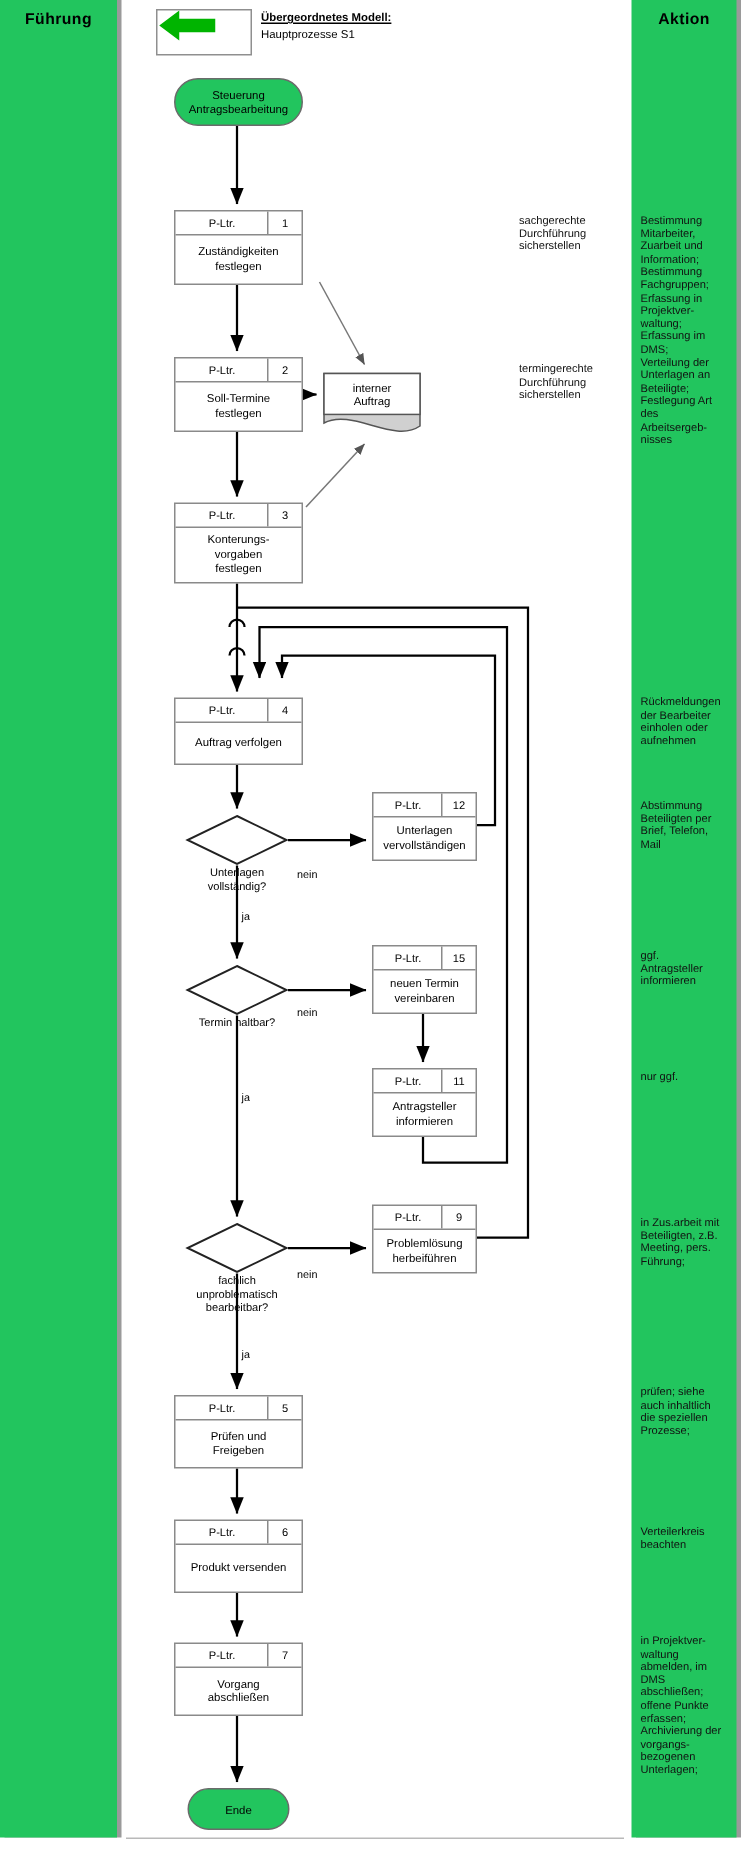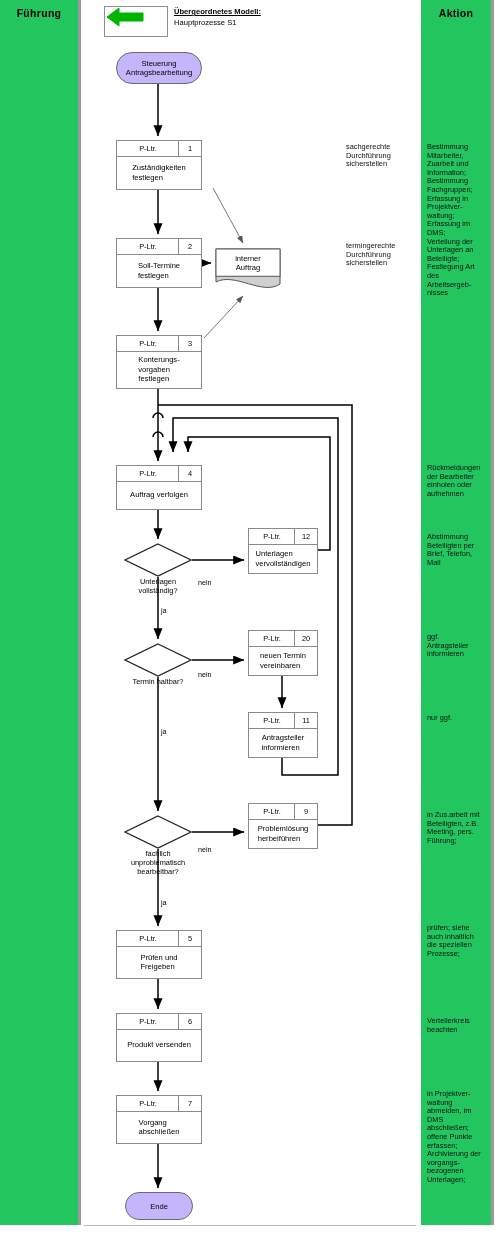--- a/index.html
+++ b/index.html
@@ -55,21 +55,21 @@
   .modelref .txt1{
     position:absolute;left:70px;top:1px;font-size:7.6px;font-weight:bold;
     text-decoration:underline;color:#000;
   }
   .modelref .txt2{
     position:absolute;left:70px;top:12px;font-size:7.6px;color:#000;
   }
   
   .node{position:absolute;}
   .terminator{
-    border:1px solid #6b6b6b;border-radius:18px;background:#c4b5fd;
+    border:1px solid #6b6b6b;border-radius:18px;background:#22c55e;
     display:flex;align-items:center;justify-content:center;
     text-align:center;font-size:7.6px;line-height:9px;color:#000;
   }
   .pbox{
     border:1px solid #8a8a8a;background:#fff;
   }
   .pbox .hdr{
     height:15px;border-bottom:1px solid #8a8a8a;position:relative;
   }
   .pbox .hdr .role{
@@ -79,21 +79,21 @@
   }
   .pbox .hdr .num{
     position:absolute;right:0;top:0;bottom:0;width:22px;
     border-left:1px solid #8a8a8a;
     display:flex;align-items:center;justify-content:center;
     font-size:7.4px;color:#000;
   }
   .pbox .bdy{
     position:absolute;left:0;right:0;top:15px;bottom:0;
     display:flex;align-items:center;justify-content:center;
-    font-size:7.6px;line-height:9.4px;color:#000;
+    text-align:center;font-size:7.6px;line-height:9.4px;color:#000;
     padding:0 2px;box-sizing:border-box;
   }
   .diamond-wrap{position:absolute;}
   .dlabel{
     position:absolute;width:120px;text-align:center;
     font-size:7.4px;line-height:8.8px;color:#000;
   }
   .elabel{position:absolute;font-size:7.2px;color:#000;}
   .doc-label{
     position:absolute;width:100%;text-align:center;top:6px;
@@ -241,21 +241,21 @@
         <div class="hdr">
           <div class="role">P-Ltr.</div>
           <div class="num">12</div>
         </div>
         <div class="bdy" style="white-space: pre-line;">Unterlagen
 vervollständigen</div>
       </div>
       <div class="node pbox" style="left: 248px; top: 630px; width: 68px; height: 44px;">
         <div class="hdr">
           <div class="role">P-Ltr.</div>
-          <div class="num">20</div>
+          <div class="num">15</div>
         </div>
         <div class="bdy" style="white-space: pre-line;">neuen Termin
 vereinbaren</div>
       </div>
       <div class="node pbox" style="left: 248px; top: 712px; width: 68px; height: 44px;">
         <div class="hdr">
           <div class="role">P-Ltr.</div>
           <div class="num">11</div>
         </div>
         <div class="bdy" style="white-space: pre-line;">Antragsteller

